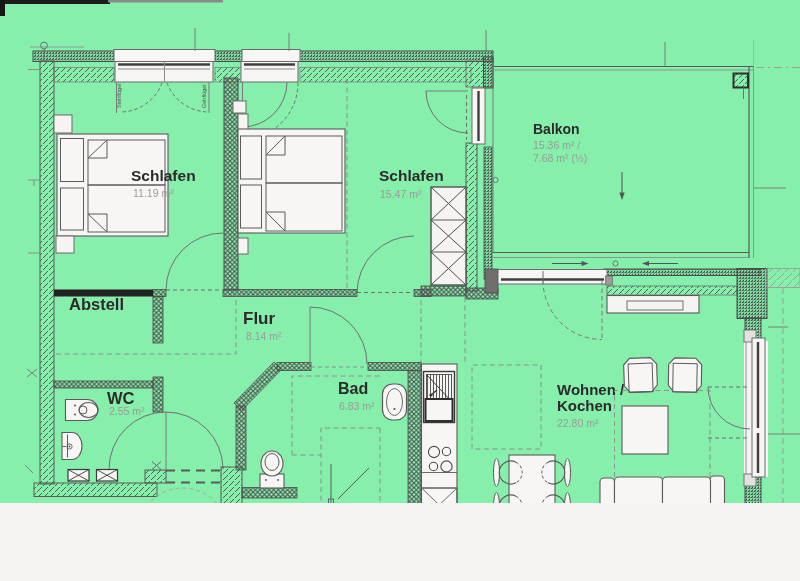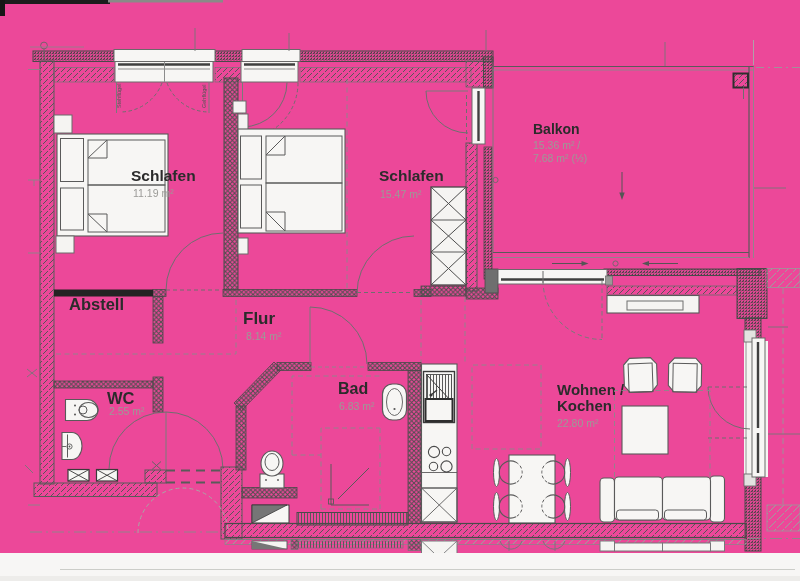--- a/index.html
+++ b/index.html
@@ -1,16 +1,16 @@
 <!DOCTYPE html>
 <html><head>
 <meta charset="utf-8">
 <style>
 html,body{margin:0;padding:0;background:#f5f4f2;}
-#page{position:relative;width:800px;height:581px;background:#ec4899;overflow:hidden;font-family:"Liberation Sans",sans-serif;}
+#page{position:relative;width:800px;height:503px;background:#86efac;overflow:hidden;font-family:"Liberation Sans",sans-serif;}
 svg{position:absolute;left:0;top:0;}
 .bold{font-family:"Liberation Sans",sans-serif;font-weight:bold;fill:#2b2b2b;}
 .area{font-family:"Liberation Sans",sans-serif;fill:#9b9b97;}
 </style>
 </head>
 <body>
 <div id="page">
 <svg width="800" height="581" viewBox="0 0 800 581">
 <defs>
 <pattern id="pHatch" width="6" height="6" patternUnits="userSpaceOnUse">

